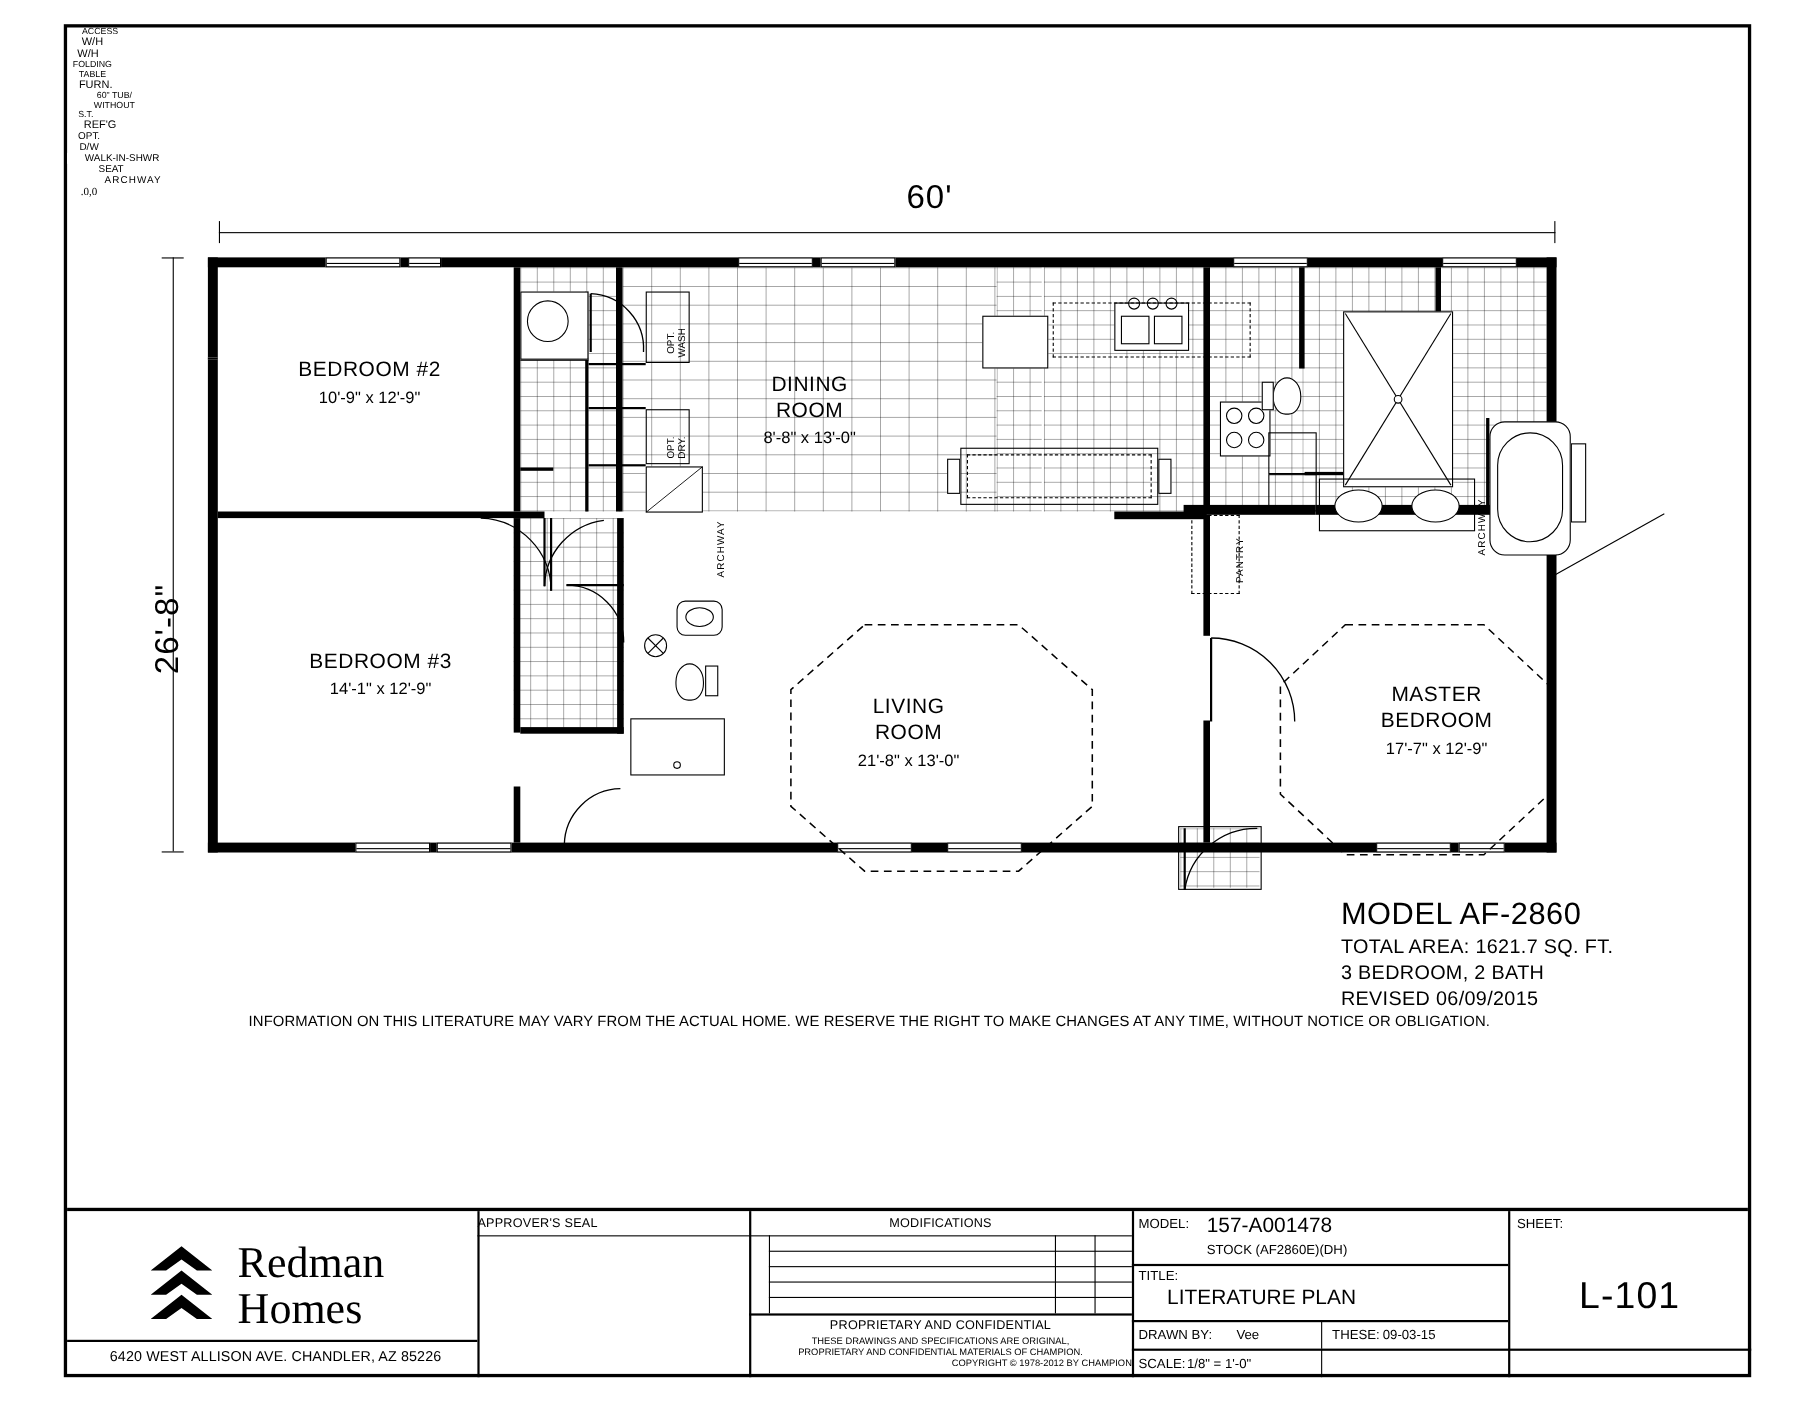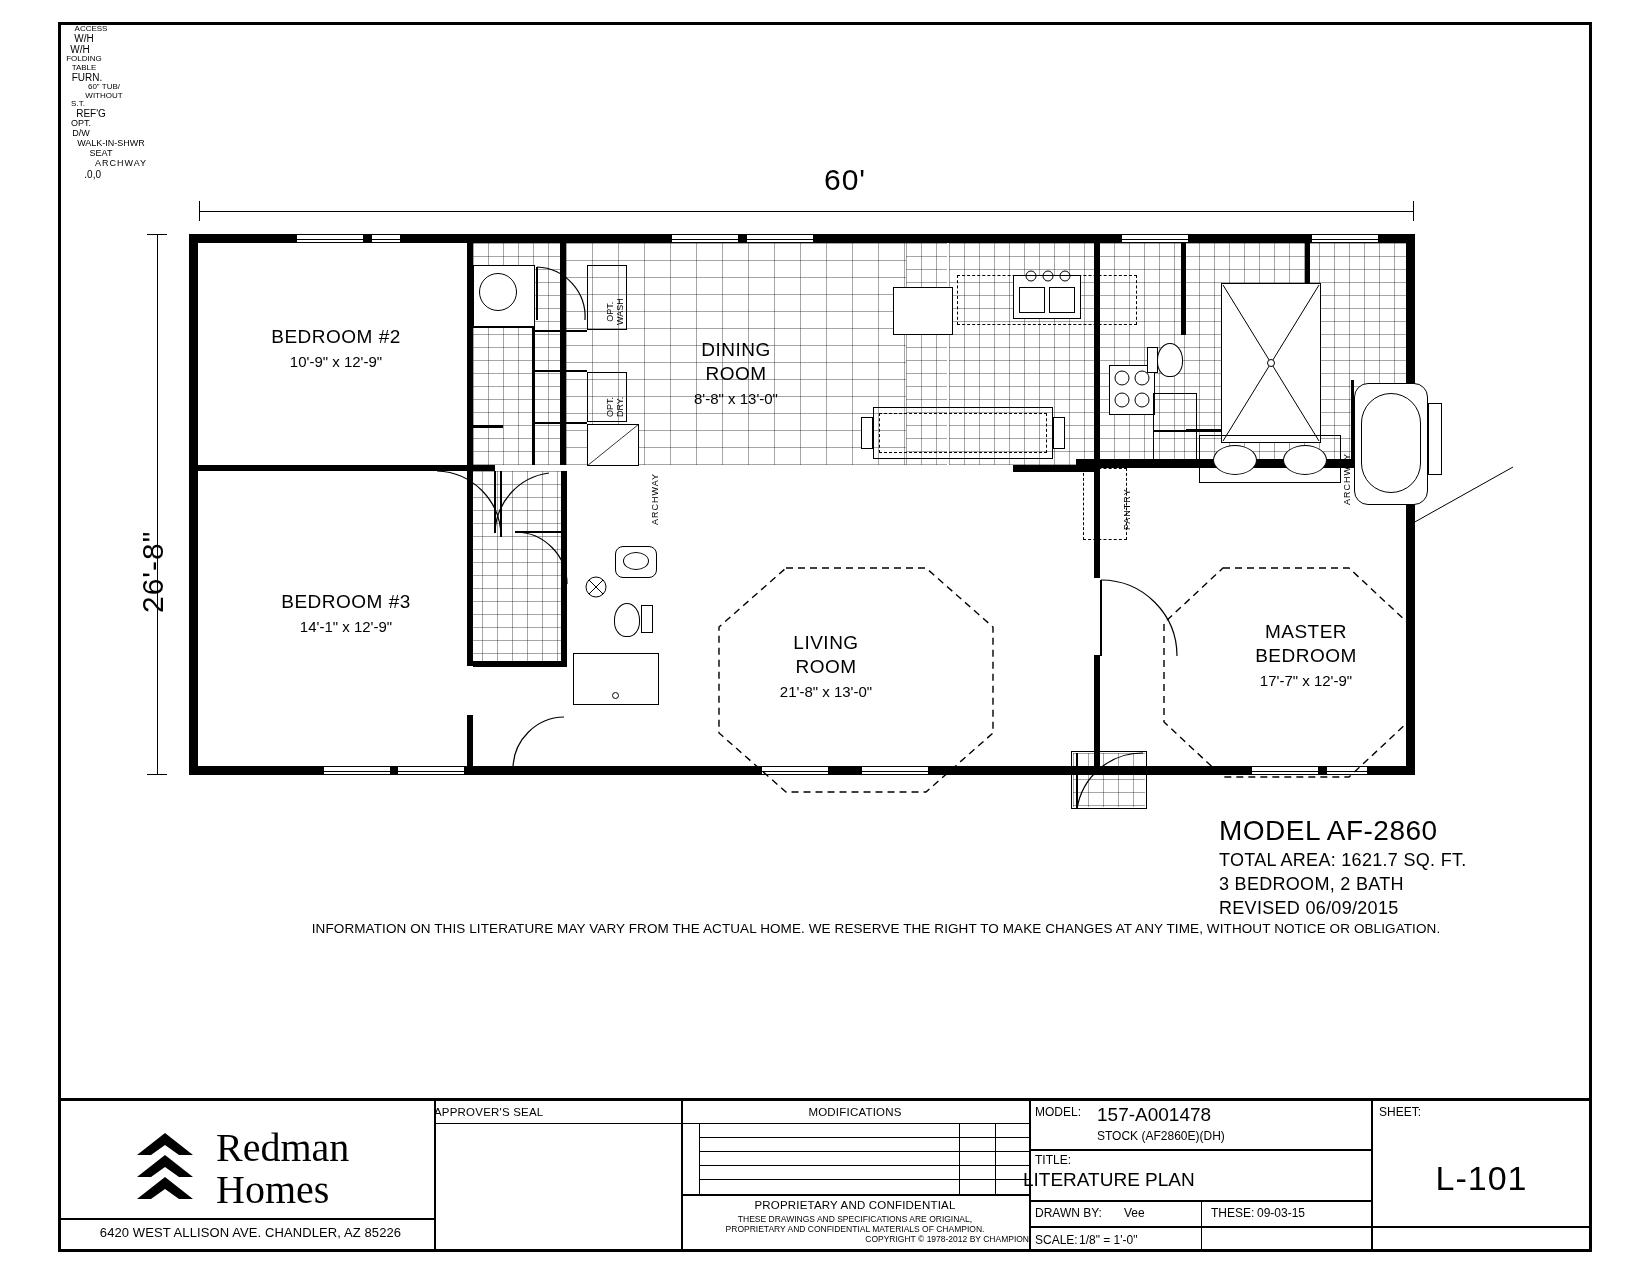--- a/index.html
+++ b/index.html
@@ -408,30 +408,30 @@
   <div class="solidbox" style="left:1293px; top:358px; width:74px; height:122px; border-radius:14px;"></div>
   <div class="solidbox" style="left:1300px; top:368px; width:60px; height:100px; border-radius:30px;"></div>
   <div class="solidbox" style="left:1367px; top:378px; width:14px; height:72px;"></div>
 
   <div class="vtext tiny9" style="left:1282px; top:480px; transform:rotate(-90deg); letter-spacing:1px;">ARCHWAY</div>
   <div class="tiny9" style="left:1150px; top:511px; width:120px; letter-spacing:1px;">ARCHWAY</div>
 
   <svg class="abs" style="left:1352px; top:440px;" width="110" height="60" viewBox="0 0 110 60">
     <line x1="0" y1="58" x2="100" y2="2" stroke="#000" stroke-width="1"></line>
   </svg>
-  <div class="tiny10" style="left:1440px; top:466px; width:40px; text-align:right;">.0,0</div>
+  <div class="tiny10" style="left:1440px; top:466px; width:40px; text-align:center;font-family:Liberation Serif, serif;">.0,0</div>
 
   <div class="model-block" style="left:1158px; top:790px;">
     <div class="model-title">MODEL AF-2860</div>
     <div class="model-line">TOTAL AREA: 1621.7 SQ. FT.</div>
     <div class="model-line">3 BEDROOM, 2 BATH</div>
     <div class="model-line">REVISED 06/09/2015</div>
   </div>
 
-  <div class="disclaimer" style="left:165px; top:896px; width:1300px;text-align:center;">INFORMATION ON THIS LITERATURE MAY VARY FROM THE ACTUAL HOME. WE RESERVE THE RIGHT TO MAKE CHANGES AT ANY TIME, WITHOUT NOTICE OR OBLIGATION.</div>
+  <div class="disclaimer" style="left:165px; top:896px; width:1300px;">INFORMATION ON THIS LITERATURE MAY VARY FROM THE ACTUAL HOME. WE RESERVE THE RIGHT TO MAKE CHANGES AT ANY TIME, WITHOUT NOTICE OR OBLIGATION.</div>
 
   <div class="titleblock">
 
     <div class="tb-vline" style="left:373px; top:0; height:151px;"></div>
     <div class="tb-vline" style="left:620px; top:0; height:151px;"></div>
     <div class="tb-vline" style="left:968px; top:0; height:151px;"></div>
     <div class="tb-vline" style="left:1310px; top:0; height:151px;"></div>
 
     <div class="tb-hline" style="left:0; top:117px; width:373px;"></div>
     <div class="tb-hline" style="left:968px; top:48px; width:342px;"></div>
@@ -467,21 +467,21 @@
     <div class="abs prop-title" style="left:620px; top:98px; width:348px; text-align:center;">PROPRIETARY AND CONFIDENTIAL</div>
     <div class="abs prop-body" style="left:620px; top:113px; width:348px; text-align:center;">THESE DRAWINGS AND SPECIFICATIONS ARE ORIGINAL,</div>
     <div class="abs prop-body" style="left:620px; top:123px; width:348px; text-align:center;">PROPRIETARY AND CONFIDENTIAL MATERIALS OF CHAMPION.</div>
     <div class="abs prop-body" style="left:620px; top:133px; width:348px; text-align:right;">COPYRIGHT © 1978-2012 BY CHAMPION</div>
 
     <div class="abs tb-label" style="left:974px; top:4px;">MODEL:</div>
     <div class="abs tb-value" style="left:1036px; top:3px;">157-A001478</div>
     <div class="abs" style="left:1036px; top:28px; font-size:12px;">STOCK (AF2860E)(DH)</div>
 
     <div class="abs tb-label" style="left:974px; top:52px;">TITLE:</div>
-    <div class="abs tb-value" style="left:962px; top:68px;">LITERATURE PLAN</div>
+    <div class="abs tb-value" style="left:1000px; top:68px;">LITERATURE PLAN</div>
 
     <div class="abs tb-label" style="left:974px; top:105px;">DRAWN BY:</div>
     <div class="abs tb-label" style="left:1063px; top:105px;">Vee</div>
     <div class="abs tb-label" style="left:1150px; top:105px;">THESE:</div>
     <div class="abs tb-label" style="left:1196px; top:105px;">09-03-15</div>
 
     <div class="abs tb-label" style="left:974px; top:132px;">SCALE:</div>
     <div class="abs tb-label" style="left:1018px; top:132px;">1/8" = 1'-0"</div>
 
     <div class="abs tb-label" style="left:1318px; top:4px;">SHEET:</div>

